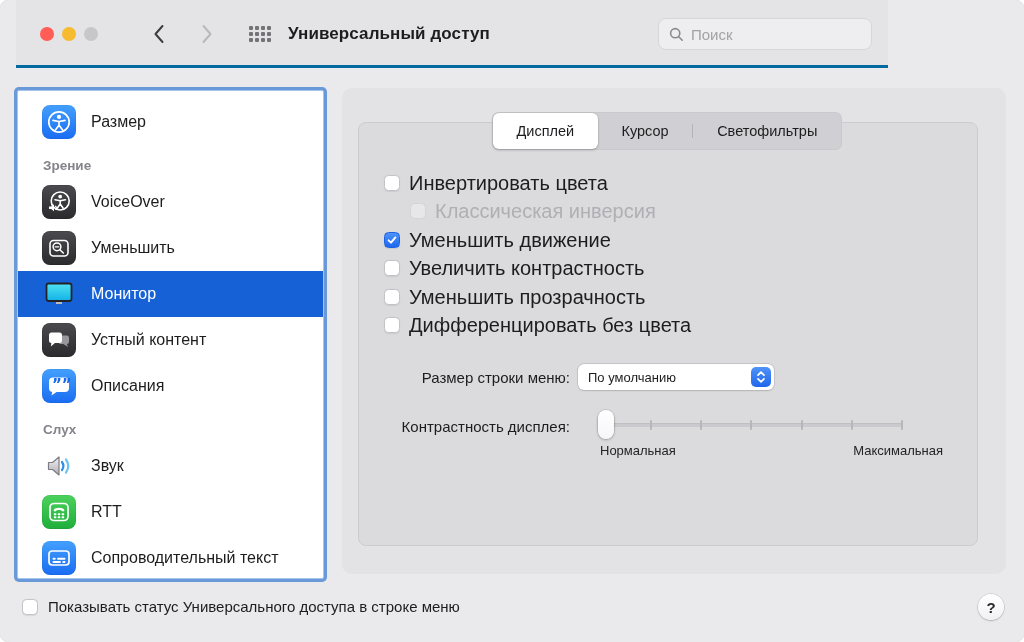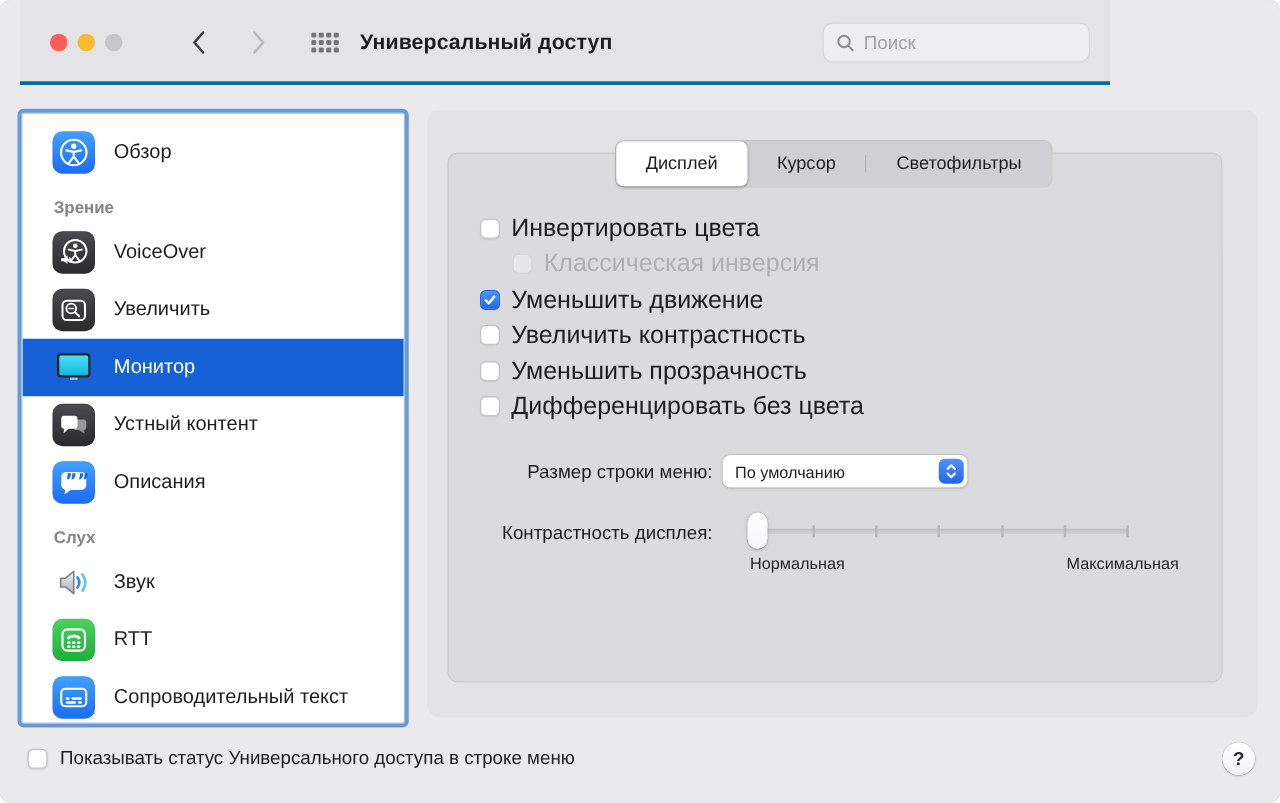--- a/index.html
+++ b/index.html
@@ -233,21 +233,21 @@
   <div id="sidebar">
 
     <div class="side-row">
       <span class="app-icon blue">
         <svg width="34" height="34" viewBox="0 0 34 34">
           <circle cx="17" cy="17" r="10.2" fill="none" stroke="#fff" stroke-width="1.7"></circle>
           <circle cx="17" cy="11.9" r="2.1" fill="#fff"></circle>
           <path d="M11 15.3 L17 16.5 L23 15.3 M17 16.5 L17 20.2 M13.4 25 L17 20.2 L20.6 25" fill="none" stroke="#fff" stroke-width="1.7" stroke-linecap="round" stroke-linejoin="round"></path>
         </svg>
       </span>
-      <span class="side-label">Обзор</span>
+      <span class="side-label">Размер</span>
     </div>
 
     <div class="side-header">Зрение</div>
 
     <div class="side-row">
       <span class="app-icon dark">
         <svg width="34" height="34" viewBox="0 0 34 34">
           <circle cx="18.2" cy="16" r="9" fill="none" stroke="#fff" stroke-width="1.6"></circle>
           <circle cx="18.2" cy="11.6" r="1.9" fill="#fff"></circle>
           <path d="M13 14.7 L18.2 15.8 L23.4 14.7 M18.2 15.8 L18.2 19 M15.2 23.2 L18.2 19 L21.2 23.2" fill="none" stroke="#fff" stroke-width="1.6" stroke-linecap="round" stroke-linejoin="round"></path>
@@ -260,21 +260,21 @@
 
     <div class="side-row">
       <span class="app-icon dark">
         <svg width="34" height="34" viewBox="0 0 34 34">
           <rect x="8" y="9.5" width="18" height="15.5" rx="3.5" fill="none" stroke="#fff" stroke-width="1.6"></rect>
           <circle cx="15" cy="15.8" r="3.9" fill="none" stroke="#fff" stroke-width="1.5"></circle>
           <line x1="13.2" y1="15.8" x2="16.8" y2="15.8" stroke="#fff" stroke-width="1.3" stroke-linecap="round"></line>
           <line x1="17.9" y1="18.7" x2="21.3" y2="22" stroke="#fff" stroke-width="1.6" stroke-linecap="round"></line>
         </svg>
       </span>
-      <span class="side-label">Увеличить</span>
+      <span class="side-label">Уменьшить</span>
     </div>
 
     <div class="side-row selected">
       <span class="app-icon bare">
         <svg width="34" height="34" viewBox="0 0 34 34">
           <defs>
             <linearGradient id="scr" x1="0" y1="0" x2="0" y2="1">
               <stop offset="0" stop-color="#4fe2f2"></stop>
                 <stop offset="1" stop-color="#12b2e6"></stop>
             </linearGradient>

